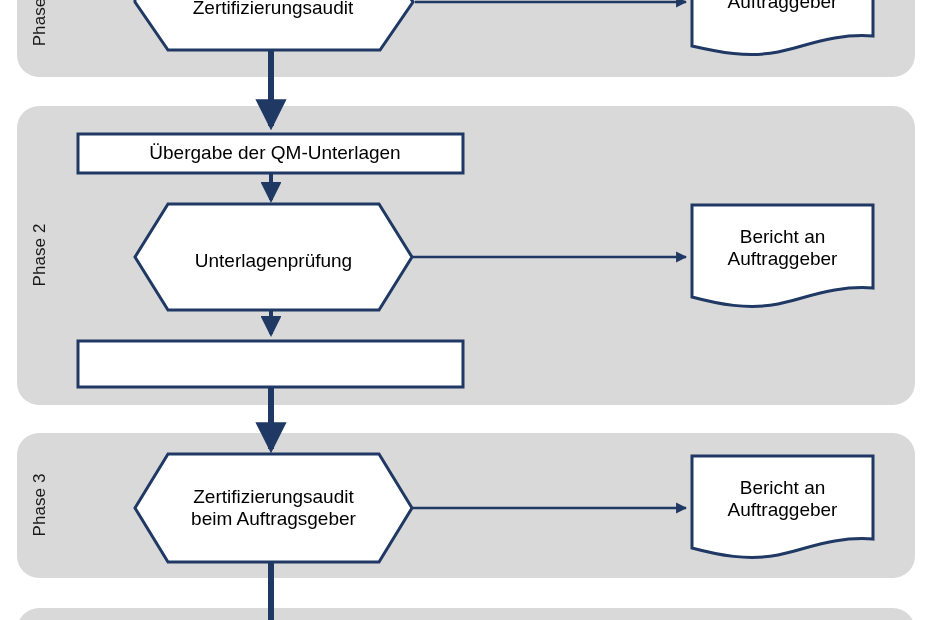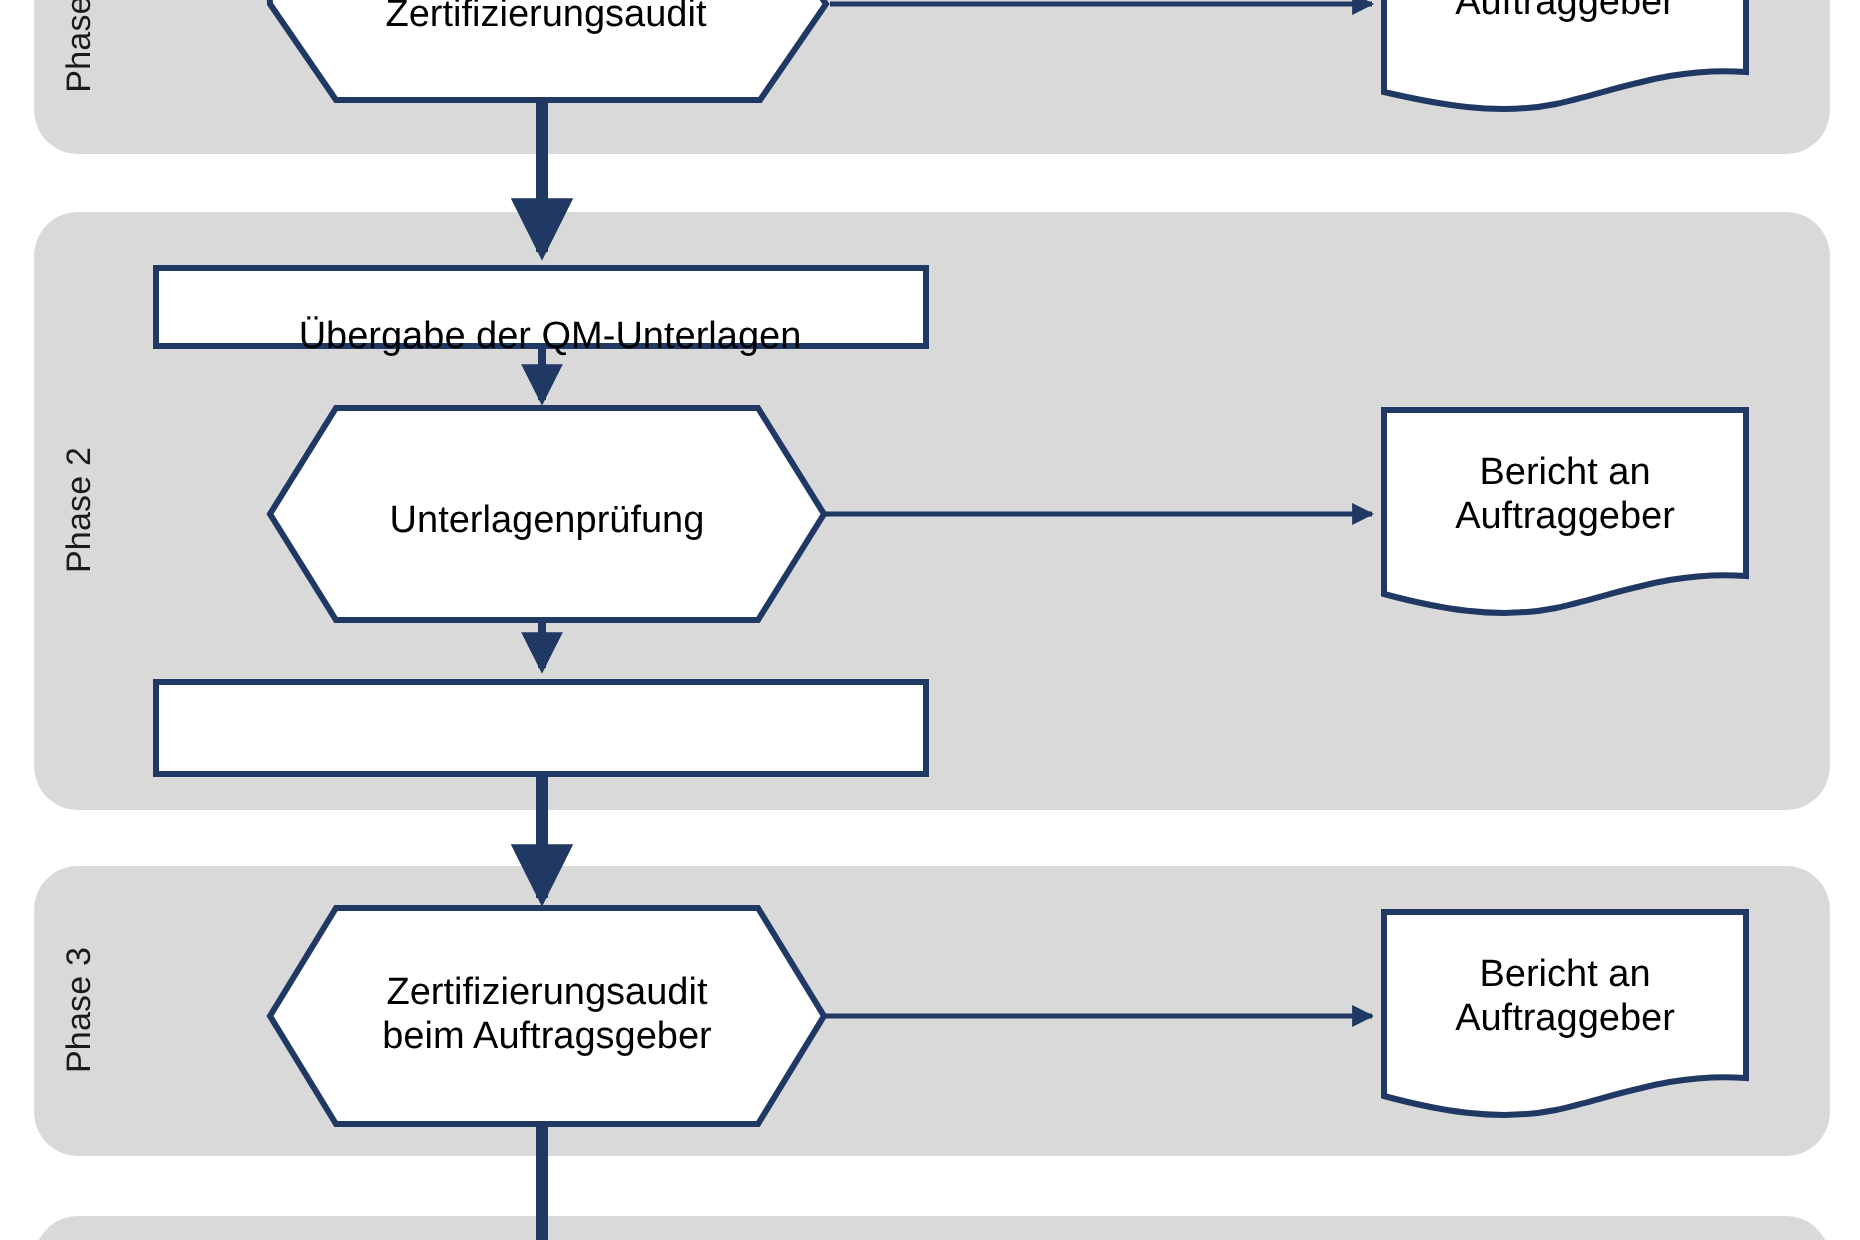--- a/index.html
+++ b/index.html
@@ -104,21 +104,21 @@
              C 836 536, 806 549, 778 555
              C 748 561, 718 555, 692 548 Z" fill="#ffffff" stroke="#1f3864" stroke-width="3"></path>
 
     <line x1="271" y1="562" x2="271" y2="620" stroke="#1f3864" stroke-width="6"></line>
   </svg>
 
   <div class="node-text" style="left:133px;top:-10px;width:280px;height:36px;">Zertifizierungsaudit</div>
 
   <div class="node-text" style="left:692px;top:-14px;width:181px;height:32px;">Auftraggeber</div>
 
-  <div class="node-text" style="left:78px;top:134px;width:394px;height:39px;margin-top:16px;">Übergabe der QM-Unterlagen</div>
+  <div class="node-text" style="left:78px;top:134px;width:394px;height:39px;">Übergabe der QM-Unterlagen</div>
 
   <div class="node-text" style="left:135px;top:204px;width:277px;height:114px;">Unterlagenprüfung</div>
 
   <div class="node-text" style="left:692px;top:205px;width:181px;height:86px;">Bericht an
 Auftraggeber</div>
 
 
   <div class="node-text" style="left:135px;top:454px;width:277px;height:108px;">Zertifizierungsaudit
 beim Auftragsgeber</div>
 

